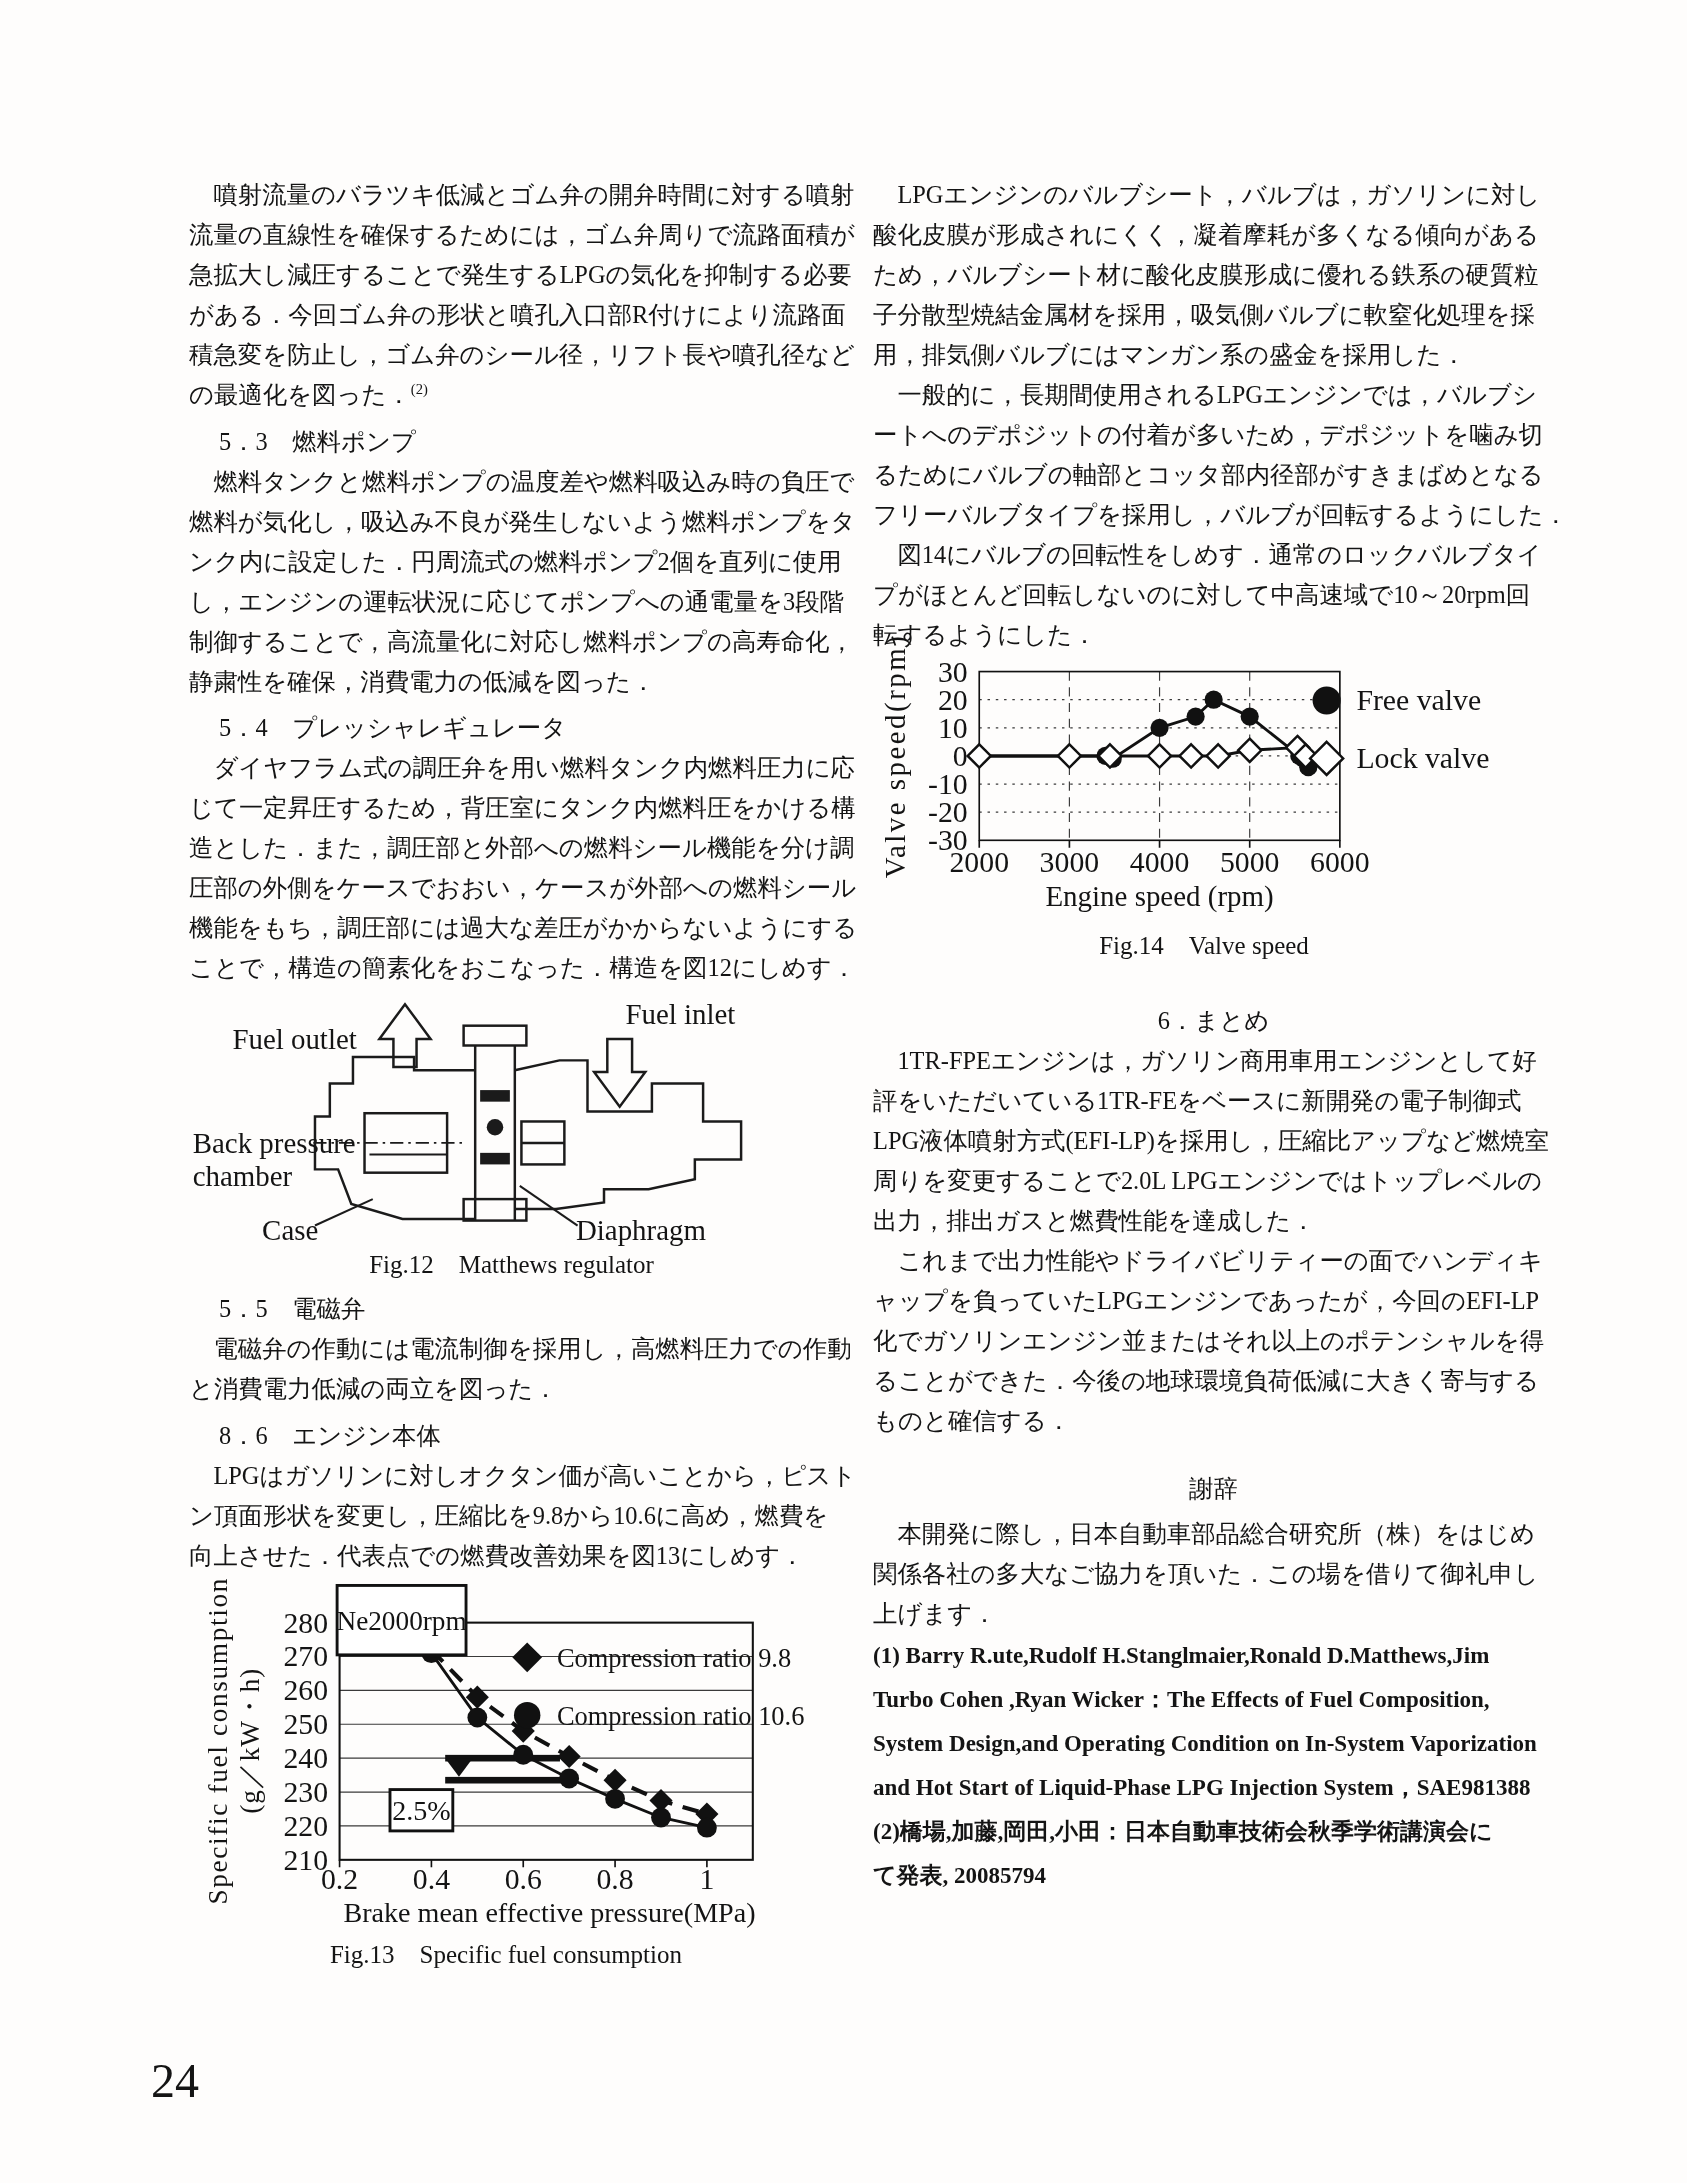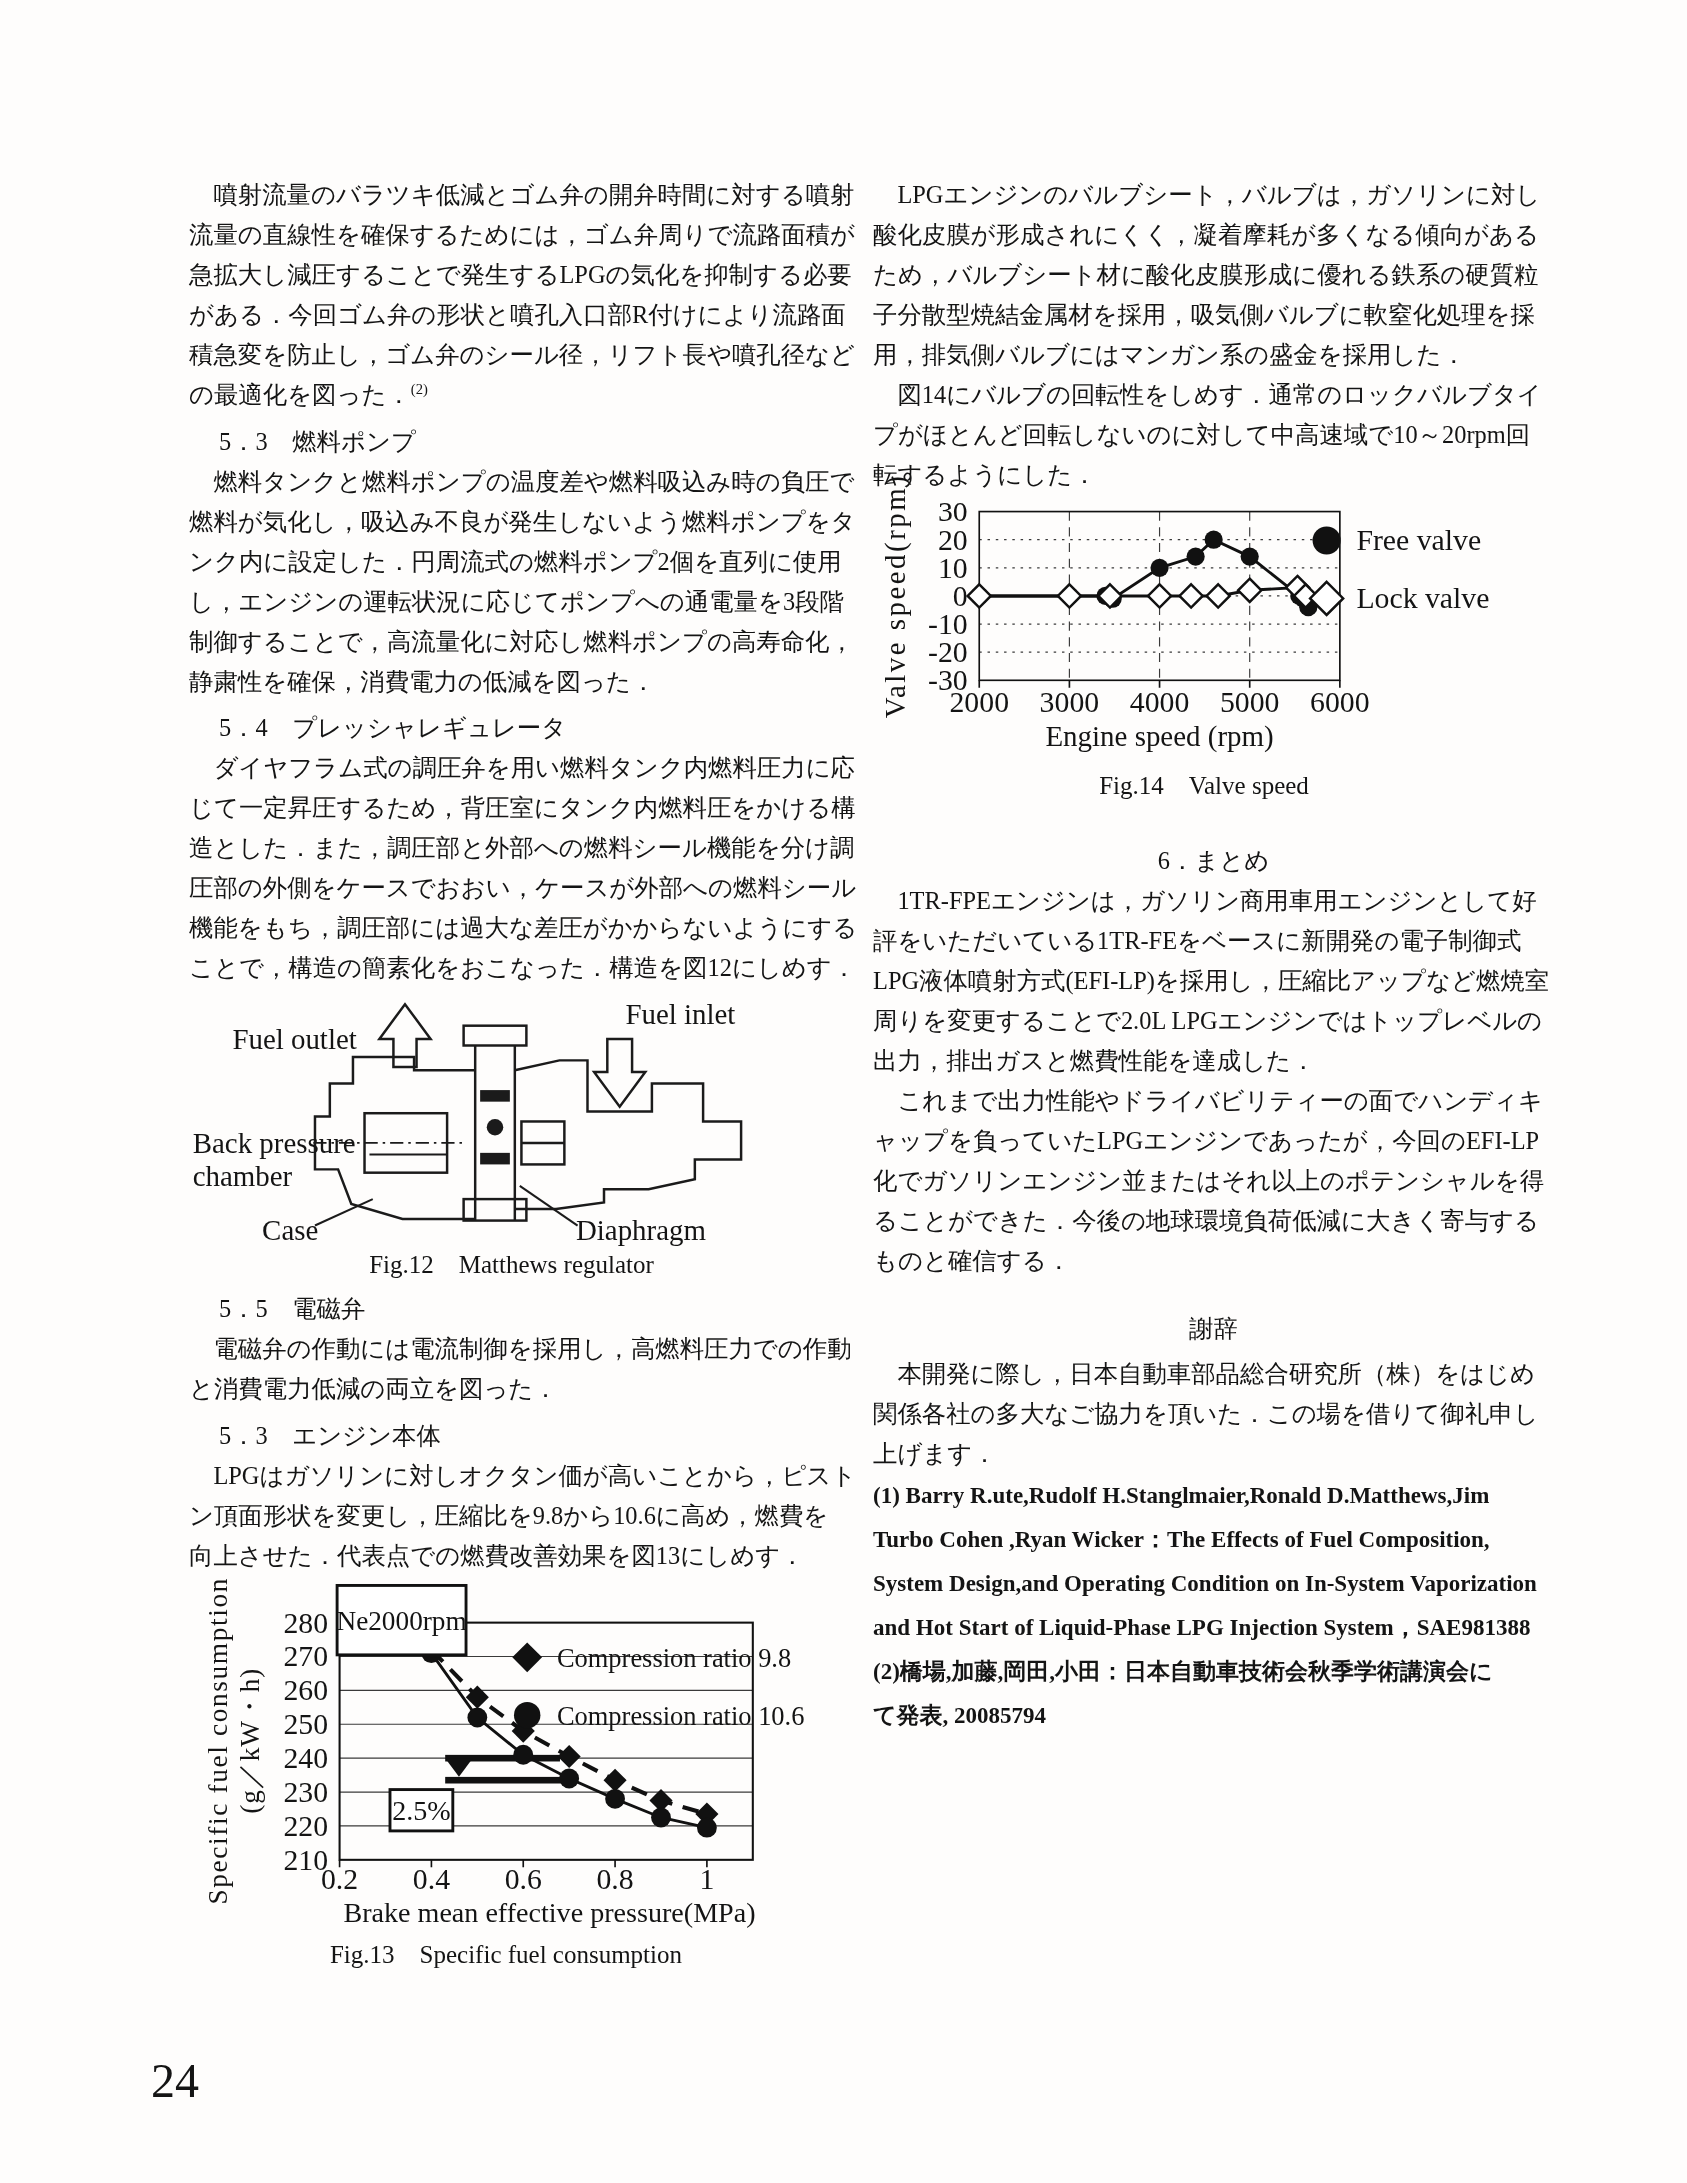--- a/index.html
+++ b/index.html
@@ -92,21 +92,21 @@
       <text x="88" y="302">Case</text>
       <text x="468" y="302">Diaphragm</text>
     </g>
   </svg>
   <div class="fig-caption" id="fig12-caption">Fig.12　Matthews regulator</div>
 
   <div class="h-sub">5．5　電磁弁</div>
   <div class="para">　電磁弁の作動には電流制御を採用し，高燃料圧力での作動
 と消費電力低減の両立を図った．</div>
 
-  <div class="h-sub">5．3　エンジン本体</div>
+  <div class="h-sub">8．6　エンジン本体</div>
   <div class="para">　LPGはガソリンに対しオクタン価が高いことから，ピスト
 ン頂面形状を変更し，圧縮比を9.8から10.6に高め，燃費を
 向上させた．代表点での燃費改善効果を図13にしめす．</div>
 
   <svg id="fig13-svg" width="562" height="356" viewBox="0 0 680 430" style="font-size:29.5px">
     <g id="fig13-dyn">
         <g>
           <text x="144" y="62" text-anchor="end" font-size="36">280</text>
           <line x1="158" x2="658" y1="91" y2="91" stroke="#3a3a3a" stroke-width="1.4"></line>
           <text x="144" y="103" text-anchor="end" font-size="36">270</text>
@@ -183,20 +183,24 @@
 
 </div>
 
 <div class="col" id="right-col">
 
   <div class="para">　LPGエンジンのバルブシート，バルブは，ガソリンに対し
 酸化皮膜が形成されにくく，凝着摩耗が多くなる傾向がある
 ため，バルブシート材に酸化皮膜形成に優れる鉄系の硬質粒
 子分散型焼結金属材を採用，吸気側バルブに軟窒化処理を採
 用，排気側バルブにはマンガン系の盛金を採用した．</div>
+  <div class="para">　一般的に，長期間使用されるLPGエンジンでは，バルブシ
+ートへのデポジットの付着が多いため，デポジットを噛み切
+るためにバルブの軸部とコッタ部内径部がすきまばめとなる
+フリーバルブタイプを採用し，バルブが回転するようにした．</div>
   <div class="para">　図14にバルブの回転性をしめす．通常のロックバルブタイ
 プがほとんど回転しないのに対して中高速域で10～20rpm回
 転するようにした．</div>
 
   <svg id="fig14-svg" width="794" height="273" viewBox="0 0 960 330" style="font-size:29.5px">
     <g id="fig14-dyn">
         <g>
           <text x="106" y="32" text-anchor="end" font-size="36">30</text>
           <line x1="120" x2="556" y1="54" y2="54" stroke="#3a3a3a" stroke-width="1.4" stroke-dasharray="3 7"></line>
           <text x="106" y="66" text-anchor="end" font-size="36">20</text>

